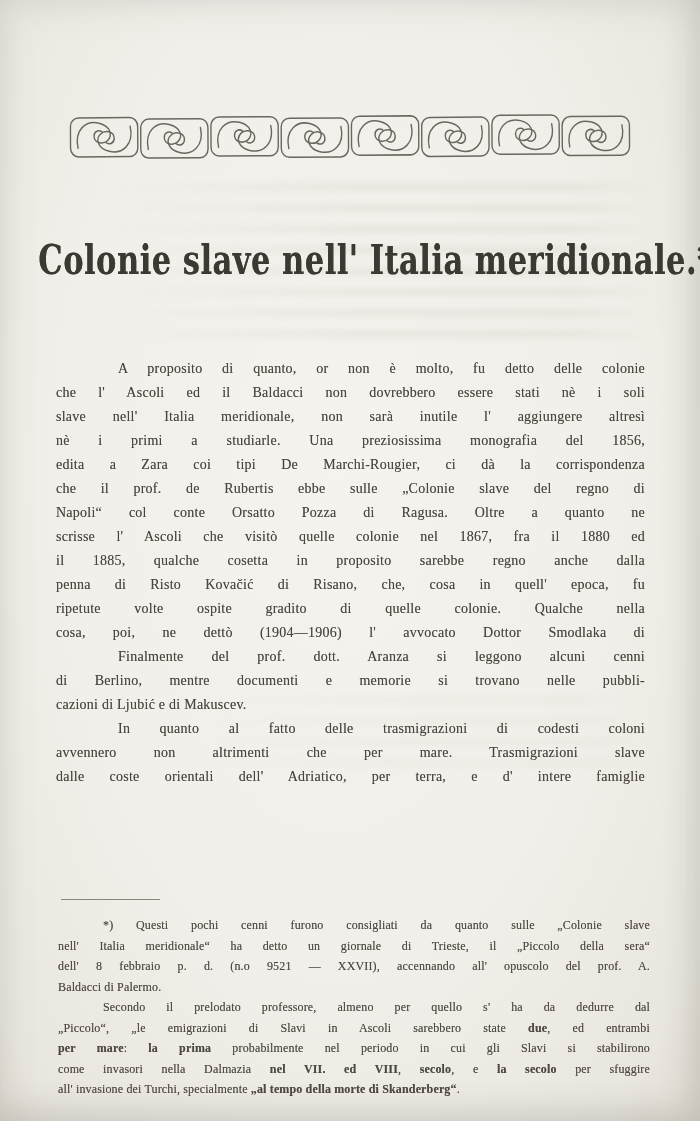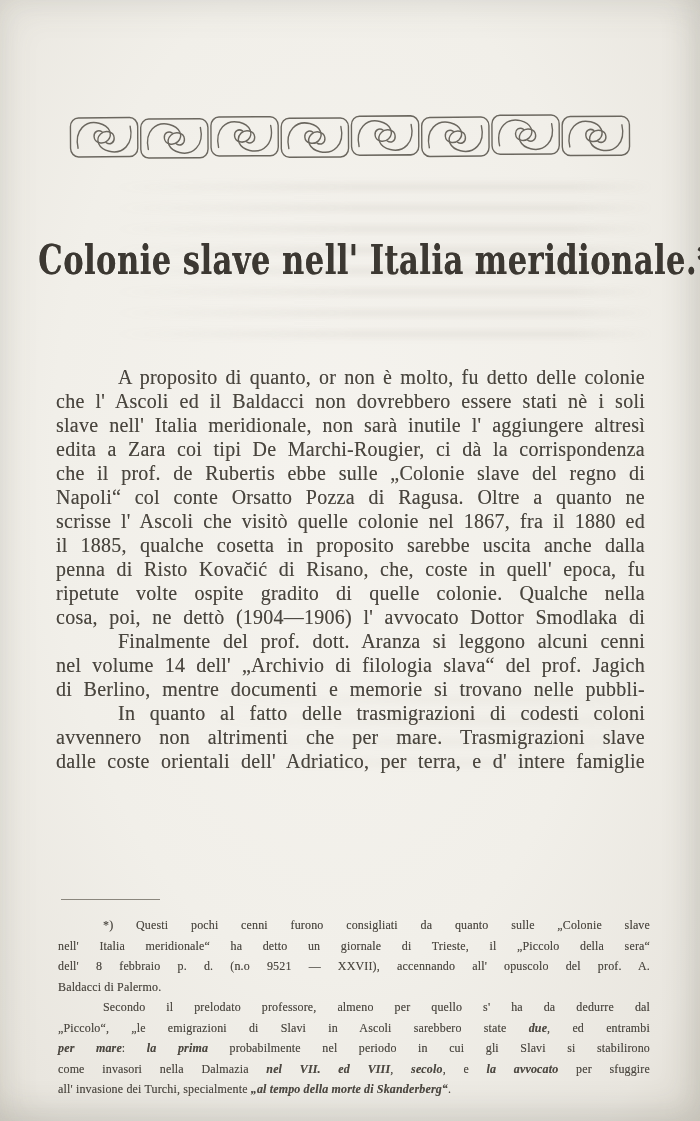--- a/index.html
+++ b/index.html
@@ -37,36 +37,36 @@
     font-size:34px;
     letter-spacing:.5px;
     color:#3c3832;
     transform:scale(.9,1.18);
     transform-origin:center;
     white-space:nowrap;
     text-shadow:0 0 .5px rgba(60,56,50,.65);
   }
 
   .body-text{
-    position:absolute;top:365px;left:56px;width:589px;
-    font-size:20px;line-height:24px;letter-spacing:.25px;
+    position:absolute;top:357px;left:56px;width:589px;
+    font-size:14px;line-height:24px;letter-spacing:.25px;
     color:#49453e;
     text-shadow:0 0 .4px rgba(73,69,62,.5);
   }
   .footnotes{
     position:absolute;top:915px;left:58px;width:592px;
     font-size:12px;line-height:20.5px;letter-spacing:.15px;
     color:#4c4841;
     text-shadow:0 0 .3px rgba(76,72,65,.5);
   }
   .line{text-align:justify;text-align-last:justify;}
   .line.end{text-align-last:left;}
   .body-text .line.first{text-indent:62px;}
   .footnotes .line.first{text-indent:45px;}
-  .it{font-style:italic;font-weight:600;}
+  .it{font-weight:600;}
 
   .fn-rule{
     position:absolute;top:899px;left:61px;width:99px;height:0;
     border-top:1.4px solid #8a867d;
   }
 </style>
 </head>
 <body>
 
 <div class="page">
@@ -98,33 +98,34 @@
 
   <div class="title-wrap">
     <span class="title">Colonie slave nell' Italia meridionale.*)</span>
   </div>
 
   <div class="body-text">
       <div>
         <div class="line first"><span>A proposito di quanto, or non è molto, fu detto delle colonie</span></div>
         <div class="line"><span>che l' Ascoli ed il Baldacci non dovrebbero essere stati nè i soli</span></div>
         <div class="line"><span>slave nell' Italia meridionale, non sarà inutile l' aggiungere altresì</span></div>
+        <div class="line"><span>nè i primi a studiarle. Una preziosissima monografia del 1856,</span></div>
         <div class="line"><span>edita a Zara coi tipi De Marchi-Rougier, ci dà la corrispondenza</span></div>
         <div class="line"><span>che il prof. de Rubertis ebbe sulle „Colonie slave del regno di</span></div>
         <div class="line"><span>Napoli“ col conte Orsatto Pozza di Ragusa. Oltre a quanto ne</span></div>
         <div class="line"><span>scrisse l' Ascoli che visitò quelle colonie nel 1867, fra il 1880 ed</span></div>
-        <div class="line"><span>il 1885, qualche cosetta in proposito sarebbe uscita anche dalla</span></div>
-        <div class="line"><span>penna di Risto Kovačić di Risano, che, coste in quell' epoca, fu</span></div>
+        <div class="line"><span>il 1885, qualche cosetta in proposito sarebbe regno anche dalla</span></div>
+        <div class="line"><span>penna di Risto Kovačić di Risano, che, cosa in quell' epoca, fu</span></div>
         <div class="line"><span>ripetute volte ospite gradito di quelle colonie. Qualche nella</span></div>
         <div class="line"><span>cosa, poi, ne dettò (1904—1906) l' avvocato Dottor Smodlaka di</span></div>
       </div>
       <div>
         <div class="line first"><span>Finalmente del prof. dott. Aranza si leggono alcuni cenni</span></div>
-        <div class="line"><span>nel volume 14 dell' „Archivio di filologia slava“ del prof. Jagich</span></div>
         <div class="line"><span>di Berlino, mentre documenti e memorie si trovano nelle pubbli-</span></div>
+        <div class="line end"><span>cazioni di Ljubić e di Makuscev.</span></div>
       </div>
       <div>
         <div class="line first"><span>In quanto al fatto delle trasmigrazioni di codesti coloni</span></div>
         <div class="line"><span>avvennero non altrimenti che per mare. Trasmigrazioni slave</span></div>
         <div class="line"><span>dalle coste orientali dell' Adriatico, per terra, e d' intere famiglie</span></div>
       </div>
     </div>
 
   <div class="fn-rule"></div>
 
@@ -132,18 +133,18 @@
       <div>
         <div class="line first"><span>*) Questi pochi cenni furono consigliati da quanto sulle „Colonie slave</span></div>
         <div class="line"><span>nell' Italia meridionale“ ha detto un giornale di Trieste, il „Piccolo della sera“</span></div>
         <div class="line"><span>dell' 8 febbraio p. d. (n.o 9521 — XXVII), accennando all' opuscolo del prof. A.</span></div>
         <div class="line end"><span>Baldacci di Palermo.</span></div>
       </div>
       <div>
         <div class="line first"><span>Secondo il prelodato professore, almeno per quello s' ha da dedurre dal</span></div>
         <div class="line"><span>„Piccolo“, „le emigrazioni di Slavi in Ascoli sarebbero state </span><span class="it">due</span><span>, ed entrambi</span></div>
         <div class="line"><span class="it">per mare</span><span>: </span><span class="it">la prima</span><span> probabilmente nel periodo in cui gli Slavi si stabilirono</span></div>
-        <div class="line"><span>come invasori nella Dalmazia </span><span class="it">nel VII. ed VIII</span><span>, </span><span class="it">secolo</span><span>, e </span><span class="it">la avvocato</span><span> per sfuggire</span></div>
+        <div class="line"><span>come invasori nella Dalmazia </span><span class="it">nel VII. ed VIII</span><span>, </span><span class="it">secolo</span><span>, e </span><span class="it">la secolo</span><span> per sfuggire</span></div>
         <div class="line end"><span>all' invasione dei Turchi, specialmente </span><span class="it">„al tempo della morte di Skanderberg“</span><span>.</span></div>
       </div>
     </div>
 
 </div>
 
 </body></html>

